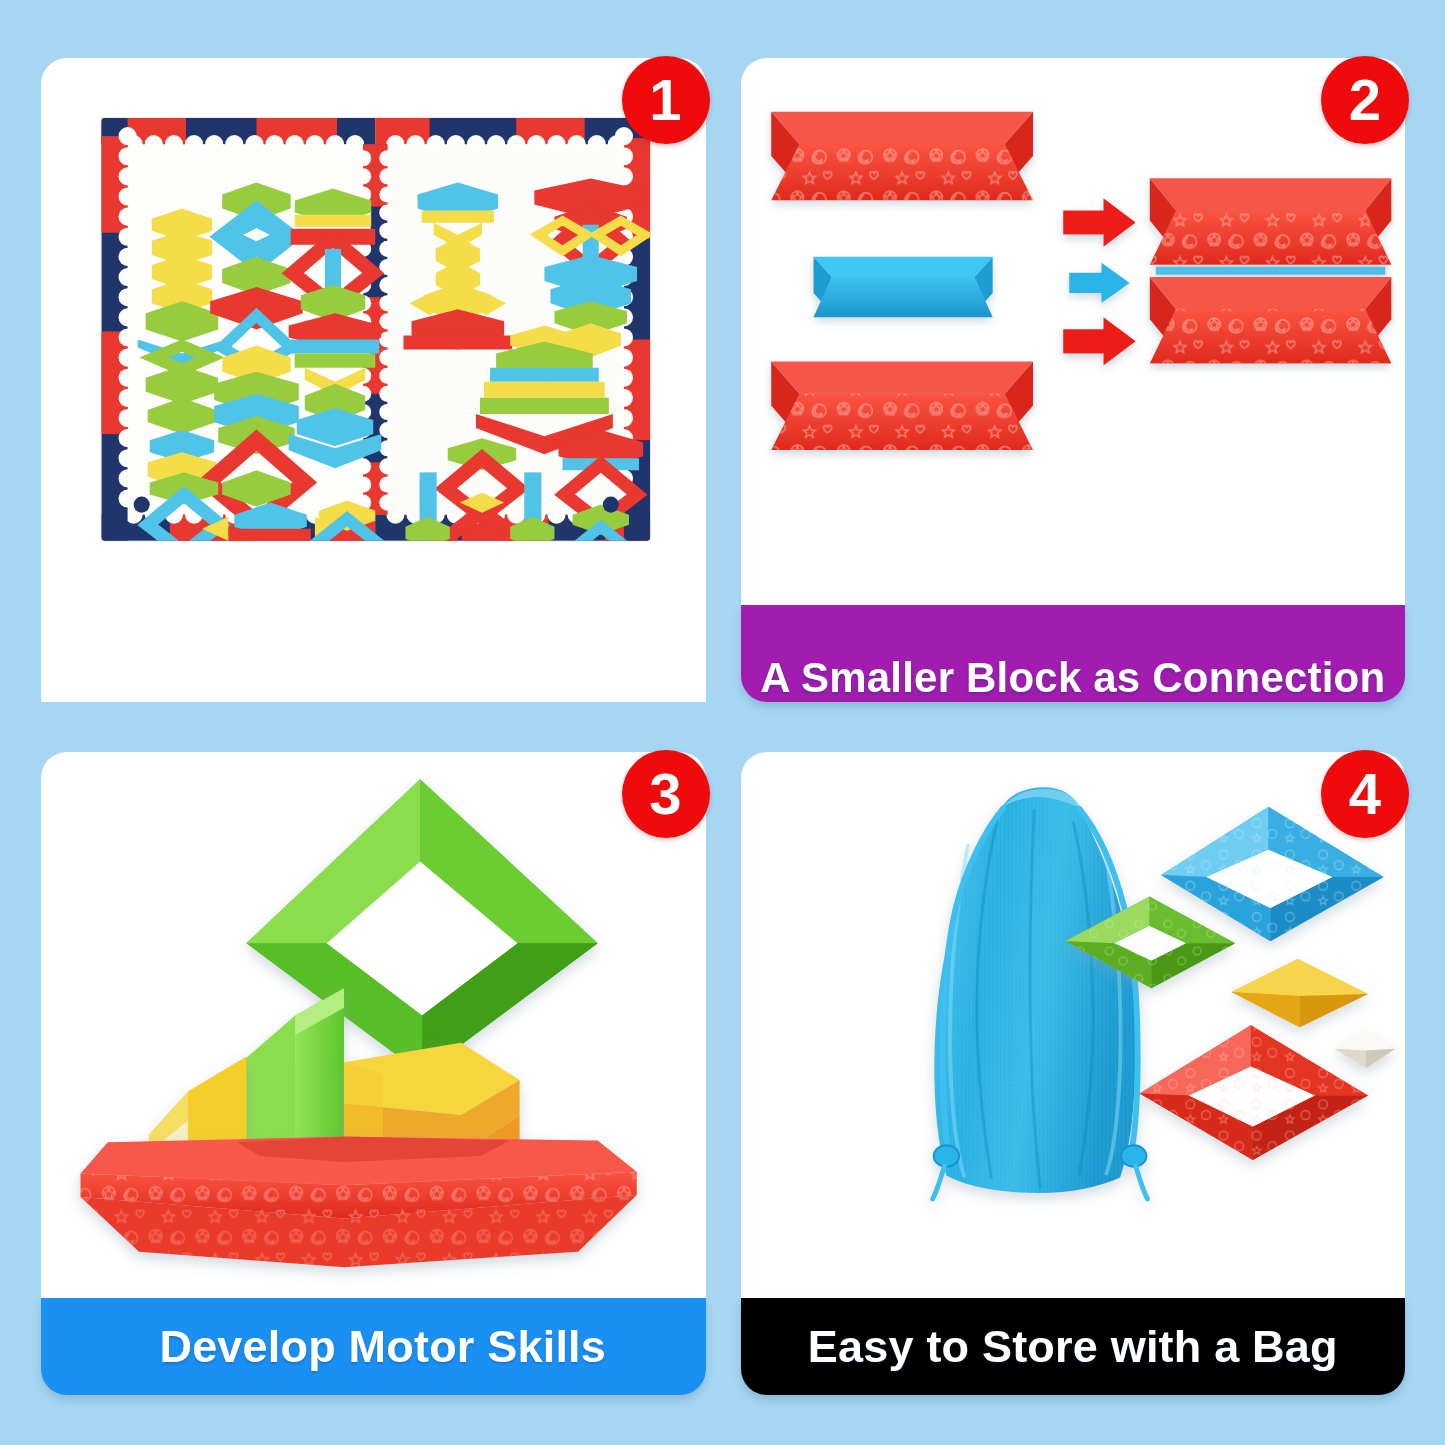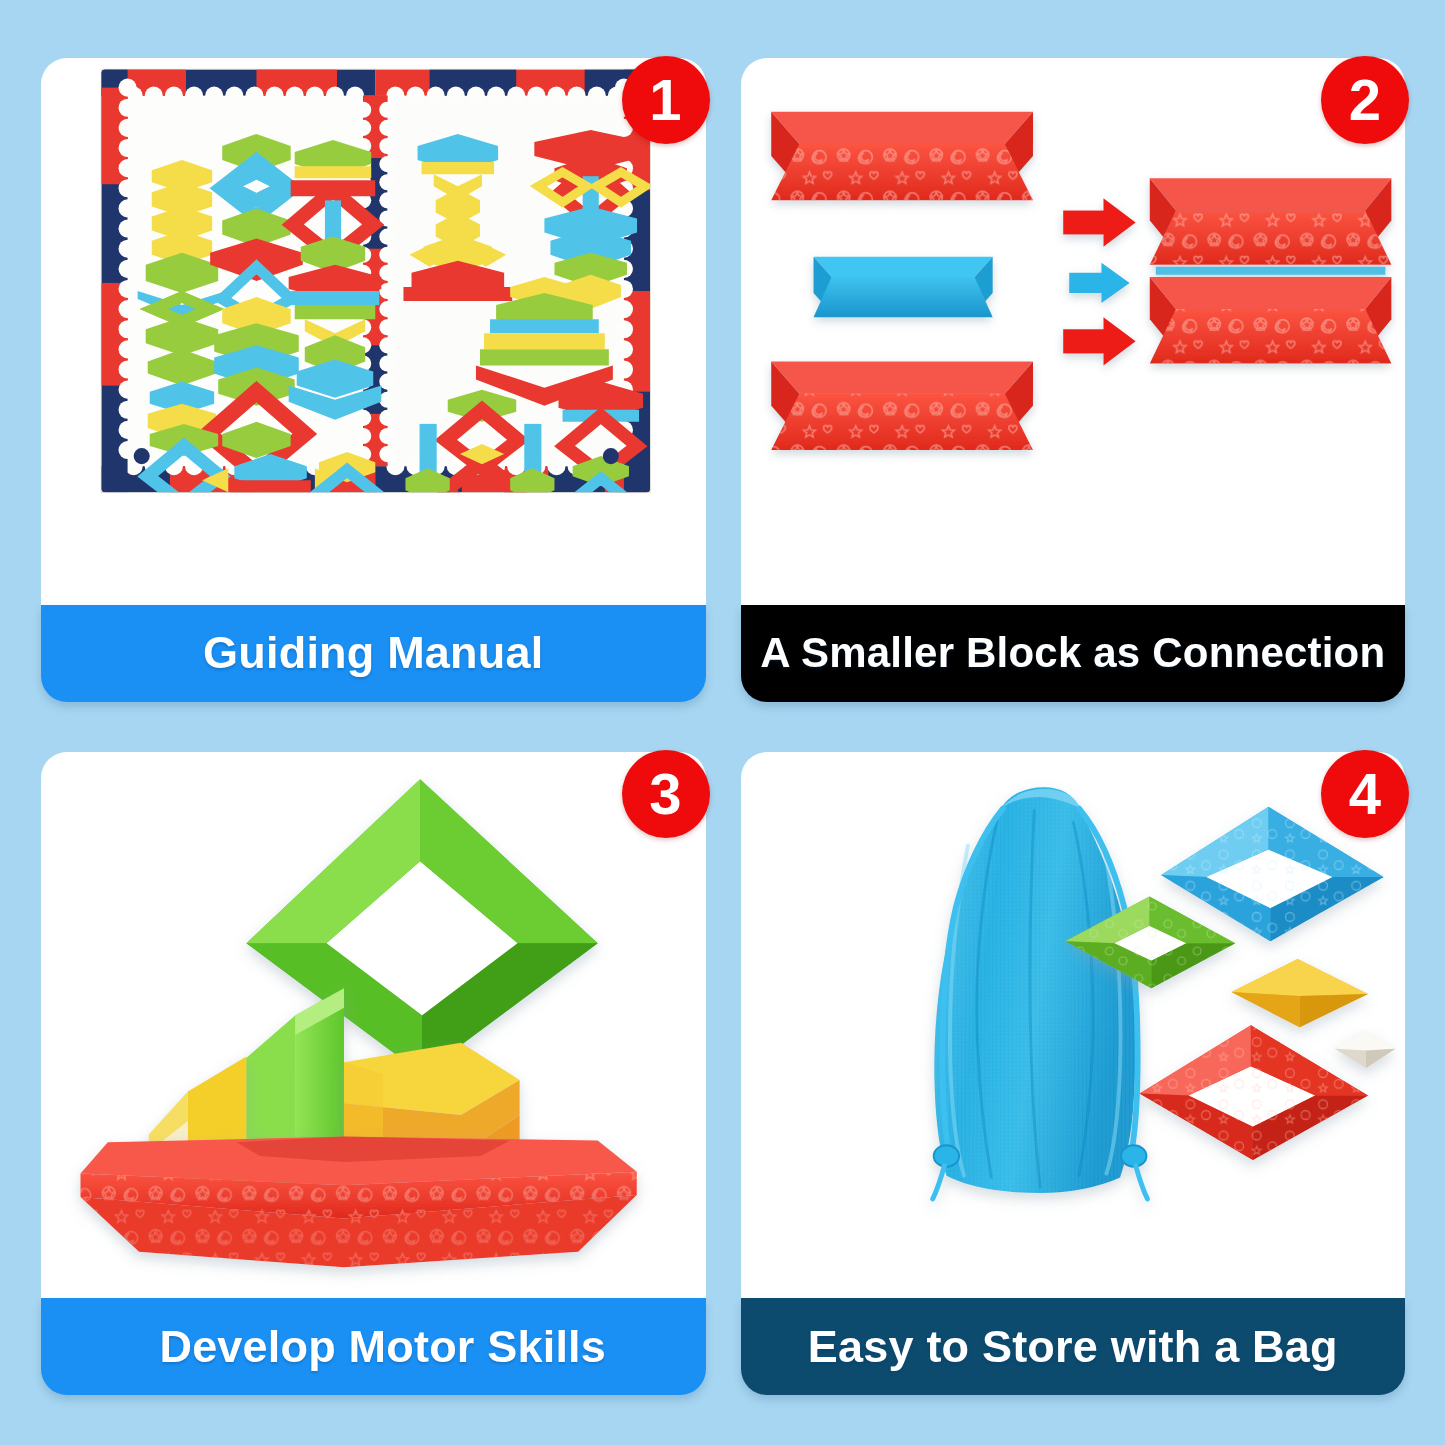--- a/index.html
+++ b/index.html
@@ -377,23 +377,20 @@
                 <polygon points="532,458 556,450 580,458 580,468 556,476 532,468" fill="#97cc3f"></polygon>
               </g>
             </g>
 
             <circle cx="100" cy="394" r="8" fill="#20356b"></circle>
             <circle cx="566" cy="394" r="8" fill="#20356b"></circle>
           </g>
         </svg>
       </div>
     </div>
-    <div class="caption" style="background: rgb(27, 144, 244);">
-      <span>Guiding Manual</span>
-    </div>
   </div>
 
   <div class="card wide">
     <div class="badge" style="background: rgb(239, 11, 11);">2</div>
     <div class="photo">
       <div class="stage">
         <svg class="art" viewBox="0 0 660 540" preserveAspectRatio="xMidYMid meet">
           <defs>
             <pattern id="emb" width="46" height="42" patternUnits="userSpaceOnUse">
               <g fill="none" stroke="#ffc9bf" stroke-width="1.6" opacity=".85">
@@ -469,21 +466,21 @@
             <polygon points="406,216 646,216 620,248 432,248" fill="#f6564a"></polygon>
             <polygon points="432,248 620,248 620,252 432,252" fill="#c9211a"></polygon>
             <polygon points="406,216 432,248 432,290 406,258" fill="#d8281e"></polygon>
             <polygon points="646,216 620,248 620,290 646,258" fill="#d8281e"></polygon>
             <polygon points="432,248 620,248 646,302 406,302" fill="url(#redFront)"></polygon>
             <polygon points="432,248 620,248 646,302 406,302" fill="url(#emb)" opacity=".55"></polygon>
           </g>
         </svg>
       </div>
     </div>
-    <div class="caption" style="background: #000000;">
+    <div class="caption" style="background: #a21caf; align-items: flex-end;">
       <span>A Smaller Block as Connection</span>
     </div>
   </div>
 
   <div class="card">
     <div class="badge" style="background: rgb(239, 11, 11);">3</div>
     <div class="photo">
       <div class="stage">
         <svg class="art" viewBox="0 0 660 560" preserveAspectRatio="xMidYMid meet">
           <defs>
@@ -694,18 +691,18 @@
             <polygon points="512,322 578,352 514,384 448,352" fill="#ffffff"></polygon>
             <polygon points="512,280 398,350 448,352 512,322" fill="#f8685a"></polygon>
             <polygon points="512,280 632,352 578,352 512,322" fill="#e43423"></polygon>
             <polygon points="398,350 514,418 514,384 448,352" fill="#d72b1b"></polygon>
             <polygon points="632,352 514,418 514,384 578,352" fill="#c42415"></polygon>
             <polygon points="512,280 632,352 514,418 398,350" fill="url(#embRed)" opacity=".45"></polygon>
           </g>
         </svg>
       </div>
     </div>
-    <div class="caption" style="background: #0c4a6e; justify-content: center;">
+    <div class="caption" style="background: #000000; justify-content: center;">
       <span>Easy to Store with a Bag</span>
     </div>
   </div>
 
 </div>
 
 </body></html>

